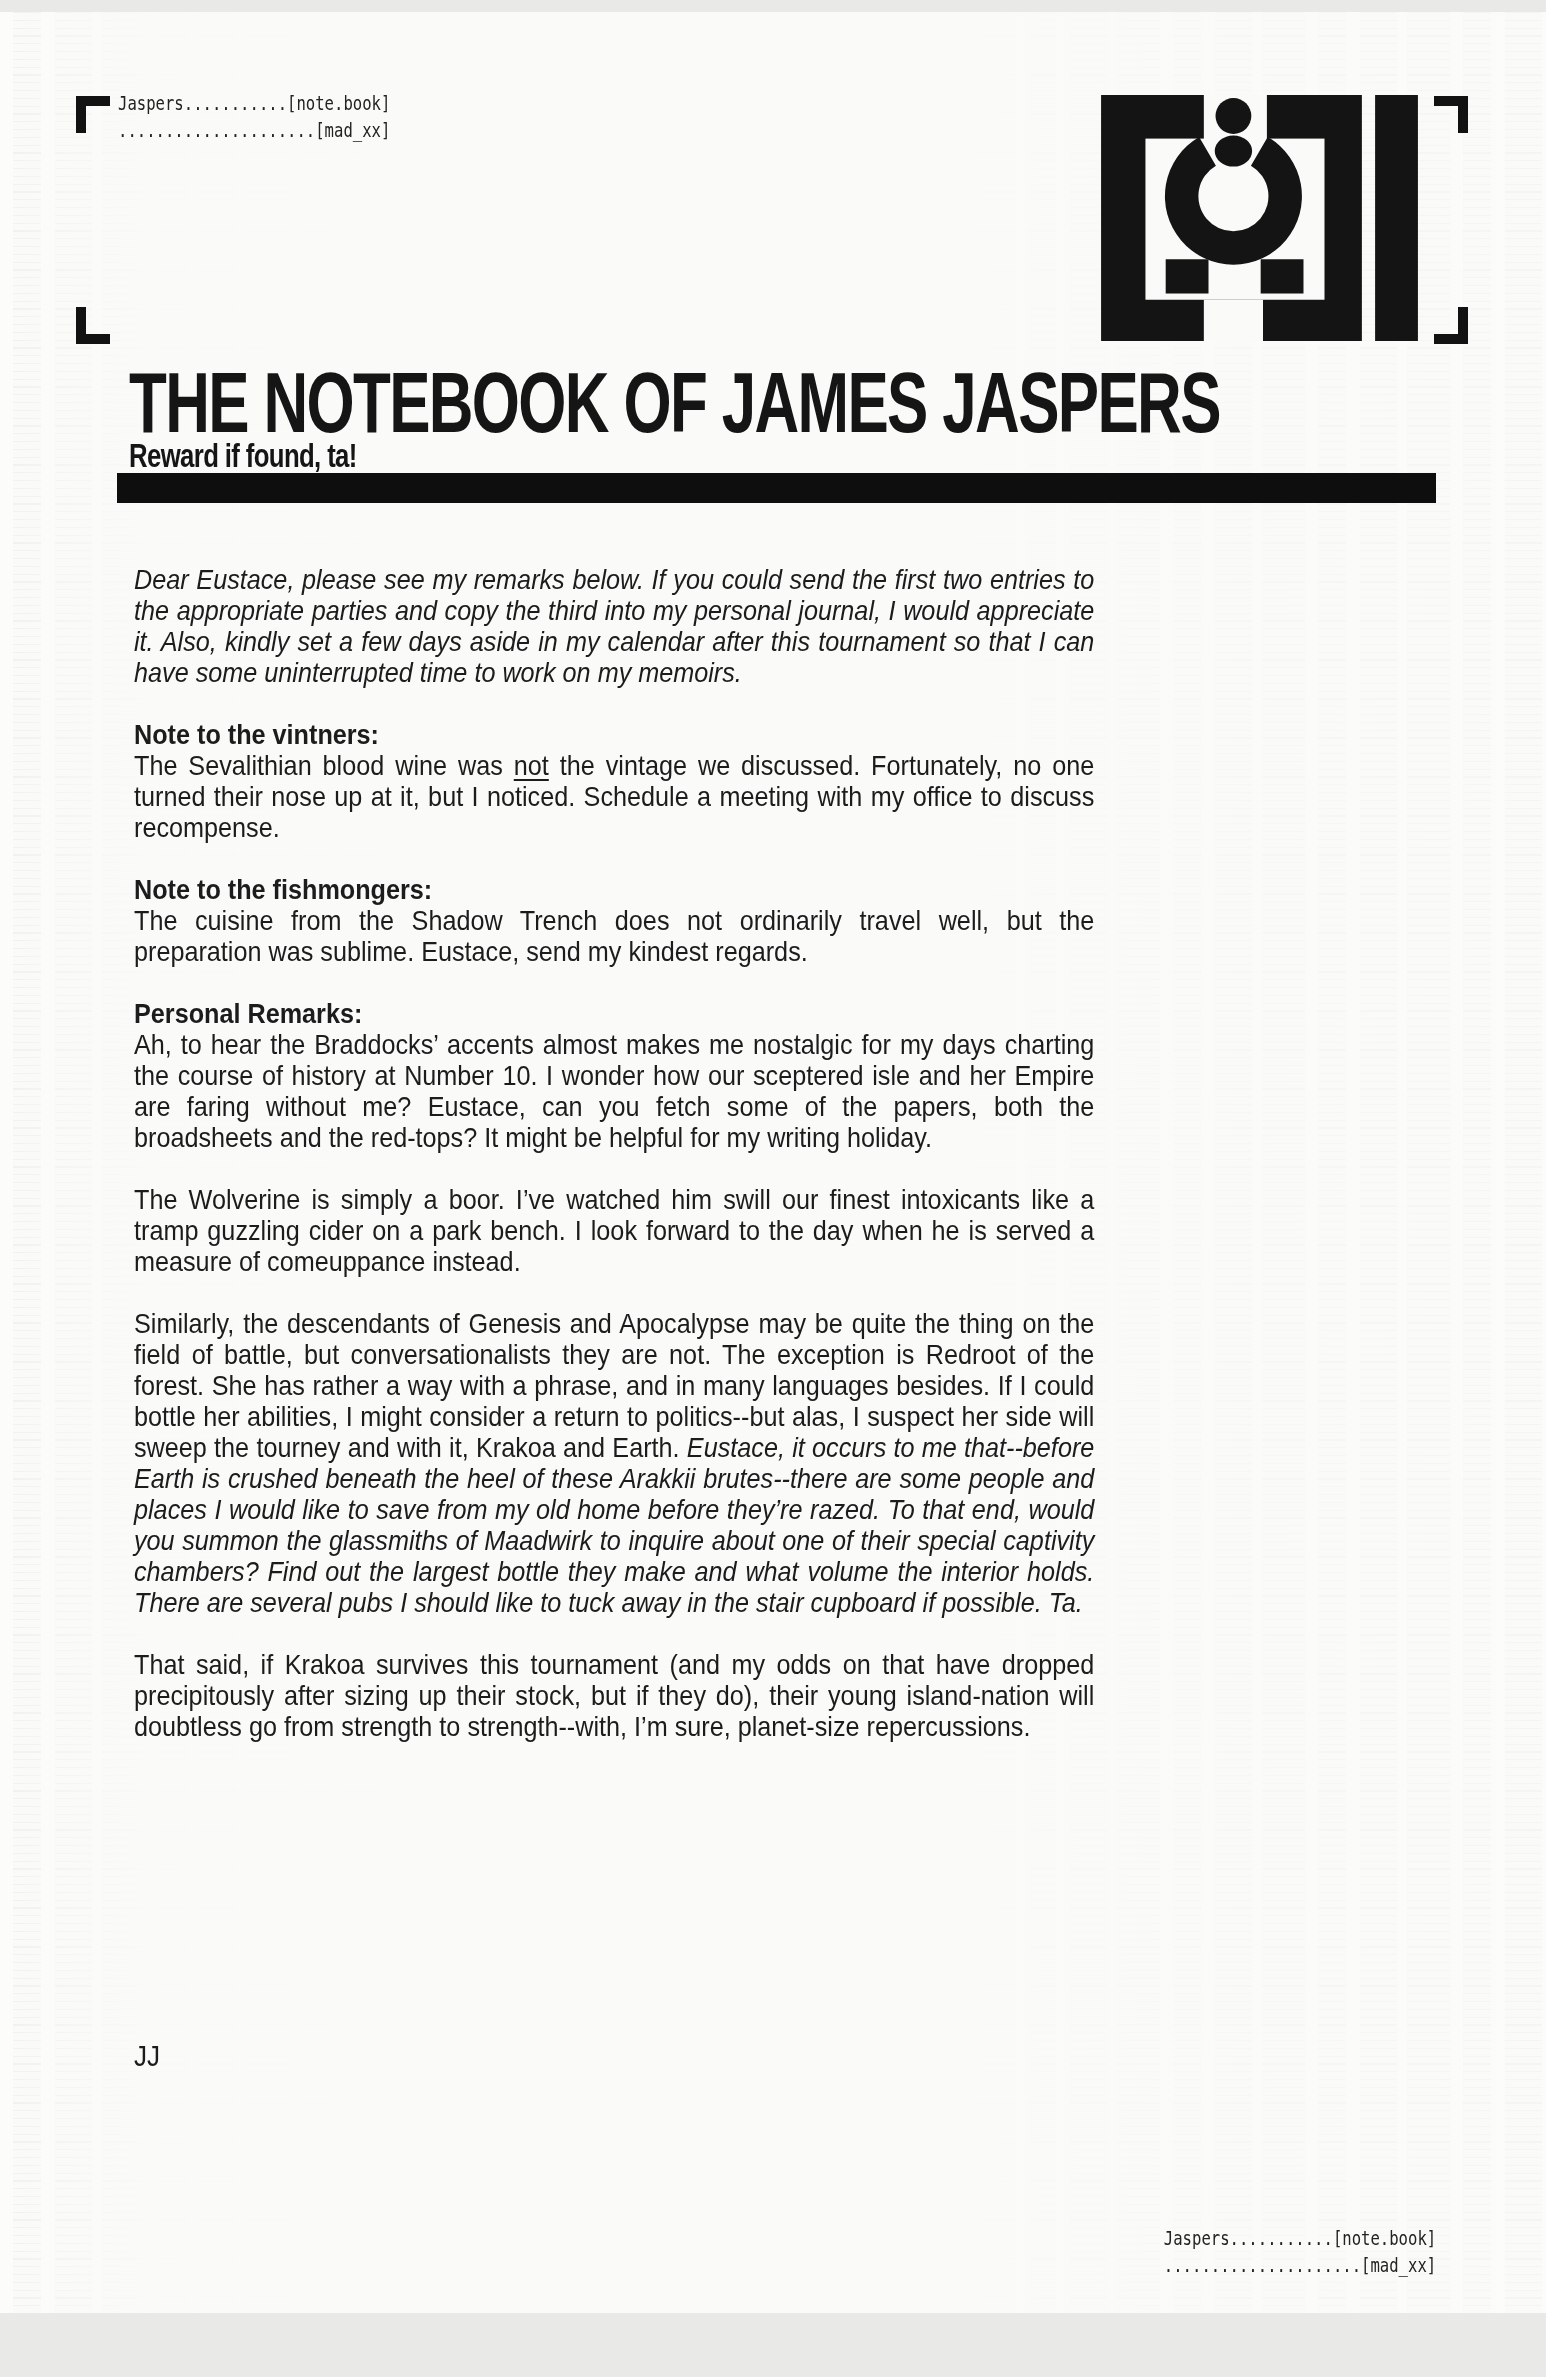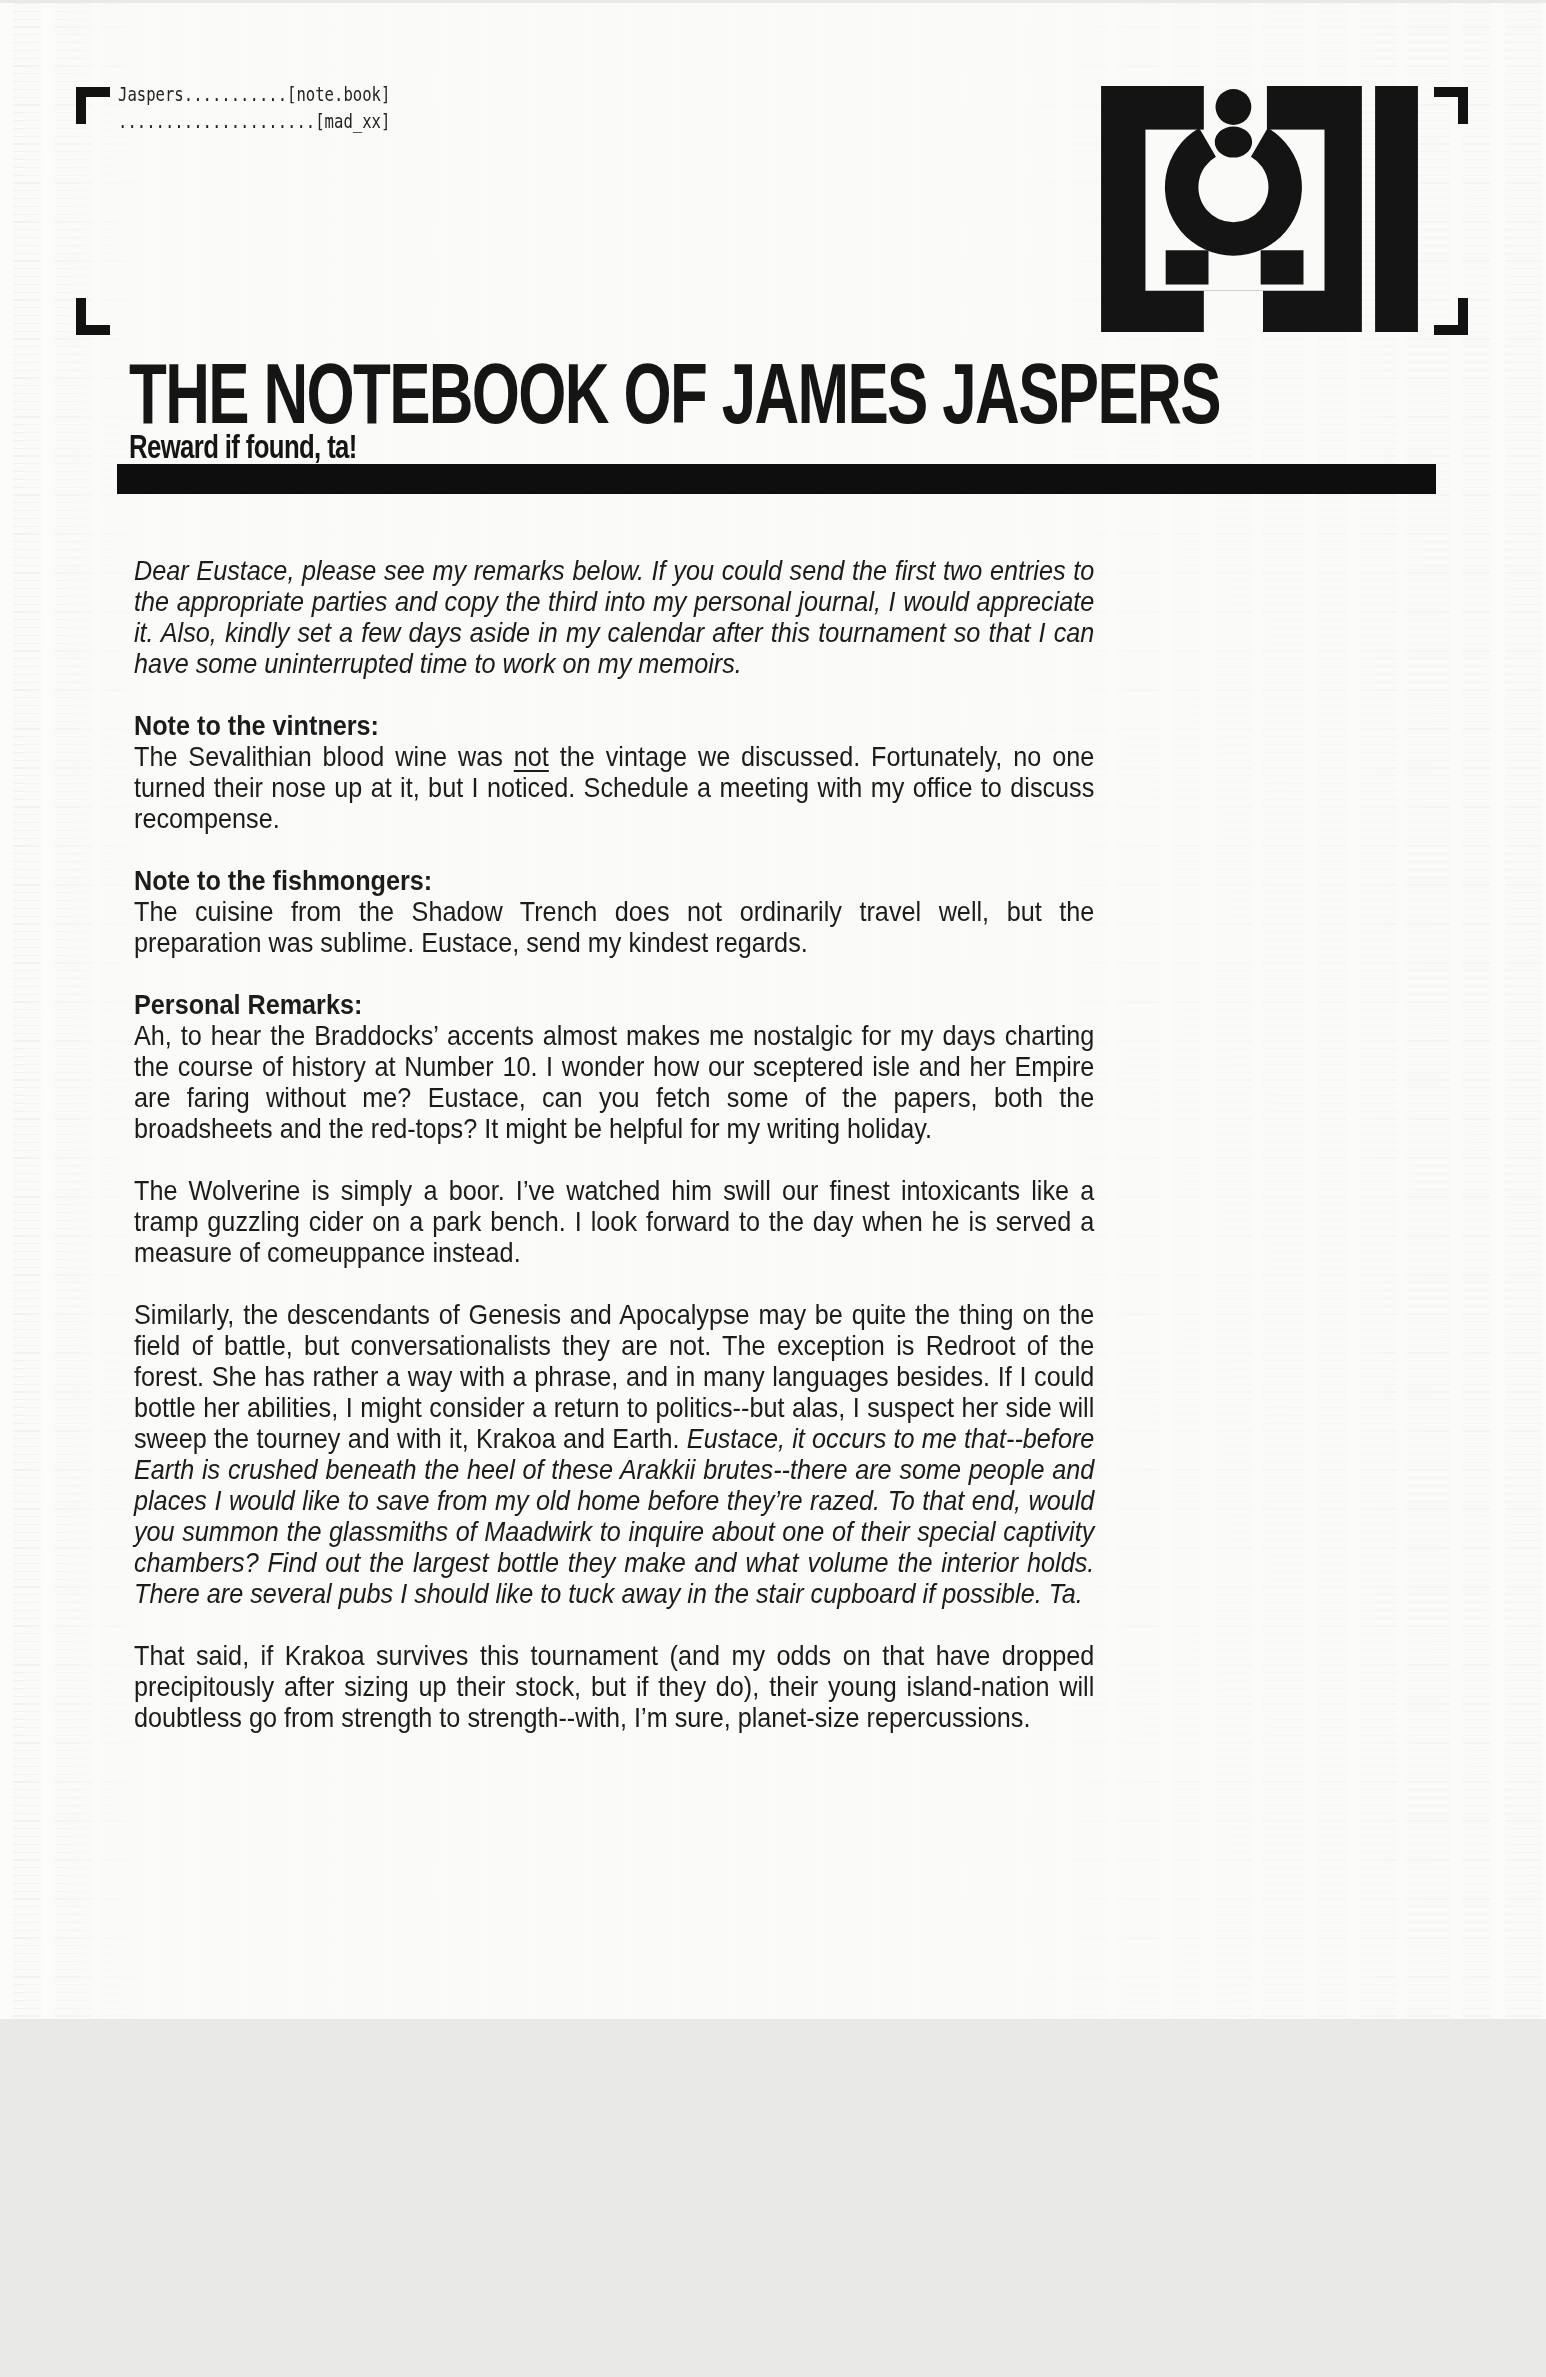--- a/index.html
+++ b/index.html
@@ -4,22 +4,22 @@
 <style>
   :root{
     --ink:#1a1a1a;
     --paper:#fafaf8;
     --bar:#0e0e0e;
   }
   *{margin:0;padding:0;box-sizing:border-box;}
   html,body{background:#e9e9e7;}
   .page{
     position:relative;
-    width:1547px;height:2016px;
-    margin:3px auto;
+    width:1547px;height:2301px;
+    margin:12px auto;
     background:var(--paper);
     overflow:hidden;
     font-family:"Liberation Sans",sans-serif;
     color:var(--ink);
   }
   
   .texture{
     position:absolute;inset:0;
     background-image:
       repeating-linear-gradient(90deg, rgba(255,255,255,1) 0 13.2px, rgba(255,255,255,0) 13.2px 41px, rgba(255,255,255,1) 41px 55px, rgba(255,255,255,0) 55px 92px, rgba(255,255,255,1) 92px 102px, rgba(255,255,255,0) 102px 145px),

